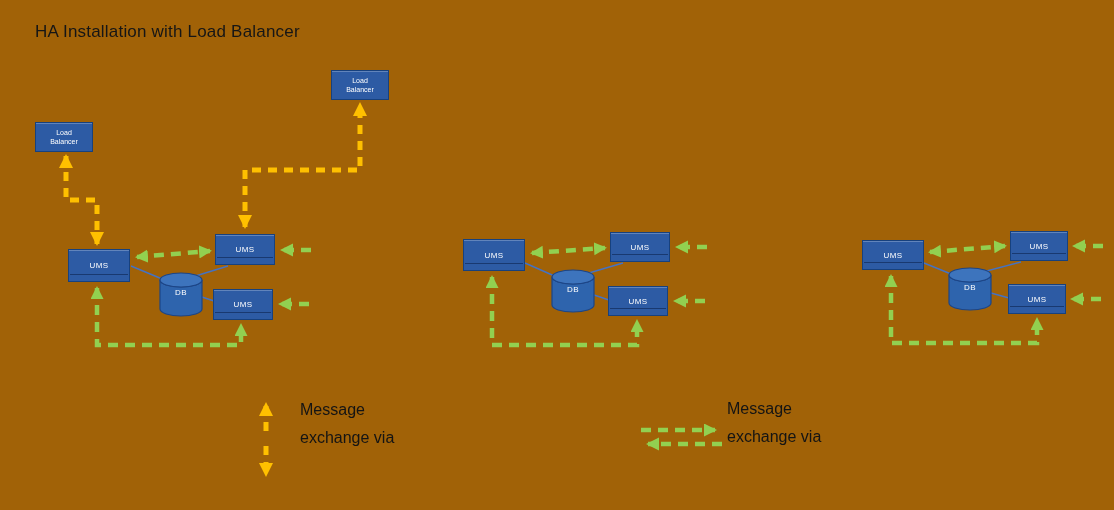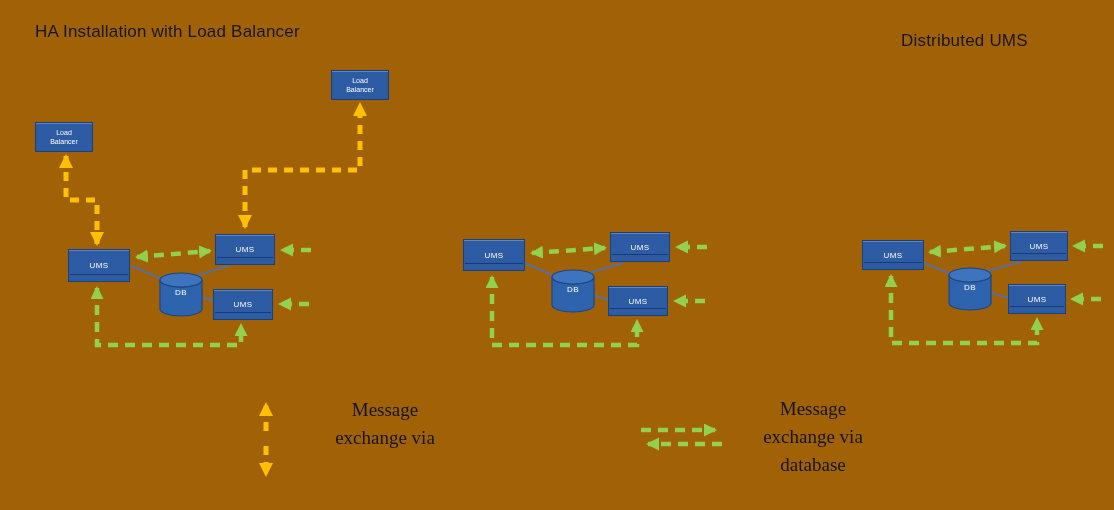--- a/index.html
+++ b/index.html
@@ -22,22 +22,22 @@
   .ums::after {
     content:""; position:absolute; left:1px; right:1px; bottom:6px;
     border-top:1px solid rgba(10,30,70,.55);
   }
   .lb { font-size:7px; line-height:1.35; padding:0 7px; }
   .db-label {
     position:absolute; z-index:2; color:#ffffff; font-size:8px;
     text-align:center; letter-spacing:.4px;
   }
   .legend-text {
-    position:absolute; z-index:2; text-align:center; color:#141414;
-    font-size:19px; line-height:28px;font-family:Liberation Serif, serif;
+    position:absolute; z-index:2; text-align:left; color:#141414;
+    font-size:16px; line-height:28px;
   }
   .jms-line  { fill:none; stroke:#ffc000; stroke-width:5;   stroke-dasharray:9 7; }
   .grn-line  { fill:none; stroke:#92d050; stroke-width:4.5; stroke-dasharray:10 7; }
   .conn-line { fill:none; stroke:#4472c4; stroke-width:1.4; }
   .cyl-body  { fill:#2e64ad; stroke:#1c4587; stroke-width:1.2; }
   .cyl-top   { fill:#3d74bd; stroke:#1c4587; stroke-width:1.2; }
 </style>
 </head>
 <body>
 
@@ -92,21 +92,20 @@
     <path class="grn-line" d="M1101,299 L1072,299" marker-end="url(#ah-green)"></path>
     <path class="grn-line" d="M891,276 L891,343 L1037,343 L1037,319" marker-start="url(#ah-green)" marker-end="url(#ah-green)"></path>
 
     <path class="jms-line" d="M266,431 L266,404" marker-end="url(#ah-orange)"></path>
     <path class="jms-line" d="M266,446 L266,475" marker-end="url(#ah-orange)"></path>
     <path class="grn-line" d="M641,430 L715,430" marker-end="url(#ah-green)"></path>
     <path class="grn-line" d="M722,444 L648,444" marker-end="url(#ah-green)"></path>
   </svg>
 
   <div class="title" style="left:35px; top:22px">HA Installation with Load Balancer</div>
-  <div class="title" style="left:901px; top:31px">Distributed UMS</div>
 
   <div class="node lb" style="left:35px; top:122px; width:58px; height:30px">
     <span>Load Balancer</span>
   </div>
   <div class="node lb" style="left:331px; top:70px; width:58px; height:30px">
     <span>Load Balancer</span>
   </div>
   <div class="node ums" style="left:68px; top:249px; width:62px; height:33px">
     <span>UMS</span>
   </div>
@@ -140,16 +139,15 @@
   </div>
   <div class="db-label" style="left:949px; top:283px; width:42px">DB</div>
 
   <div class="legend-text" style="left:300px; top:396px; width:170px">
     <div>Message</div>
     <div>exchange via</div>
   </div>
   <div class="legend-text" style="left:727px; top:395px; width:172px">
     <div>Message</div>
     <div>exchange via</div>
-    <div>database</div>
   </div>
 
 </div>
 
 </body></html>

